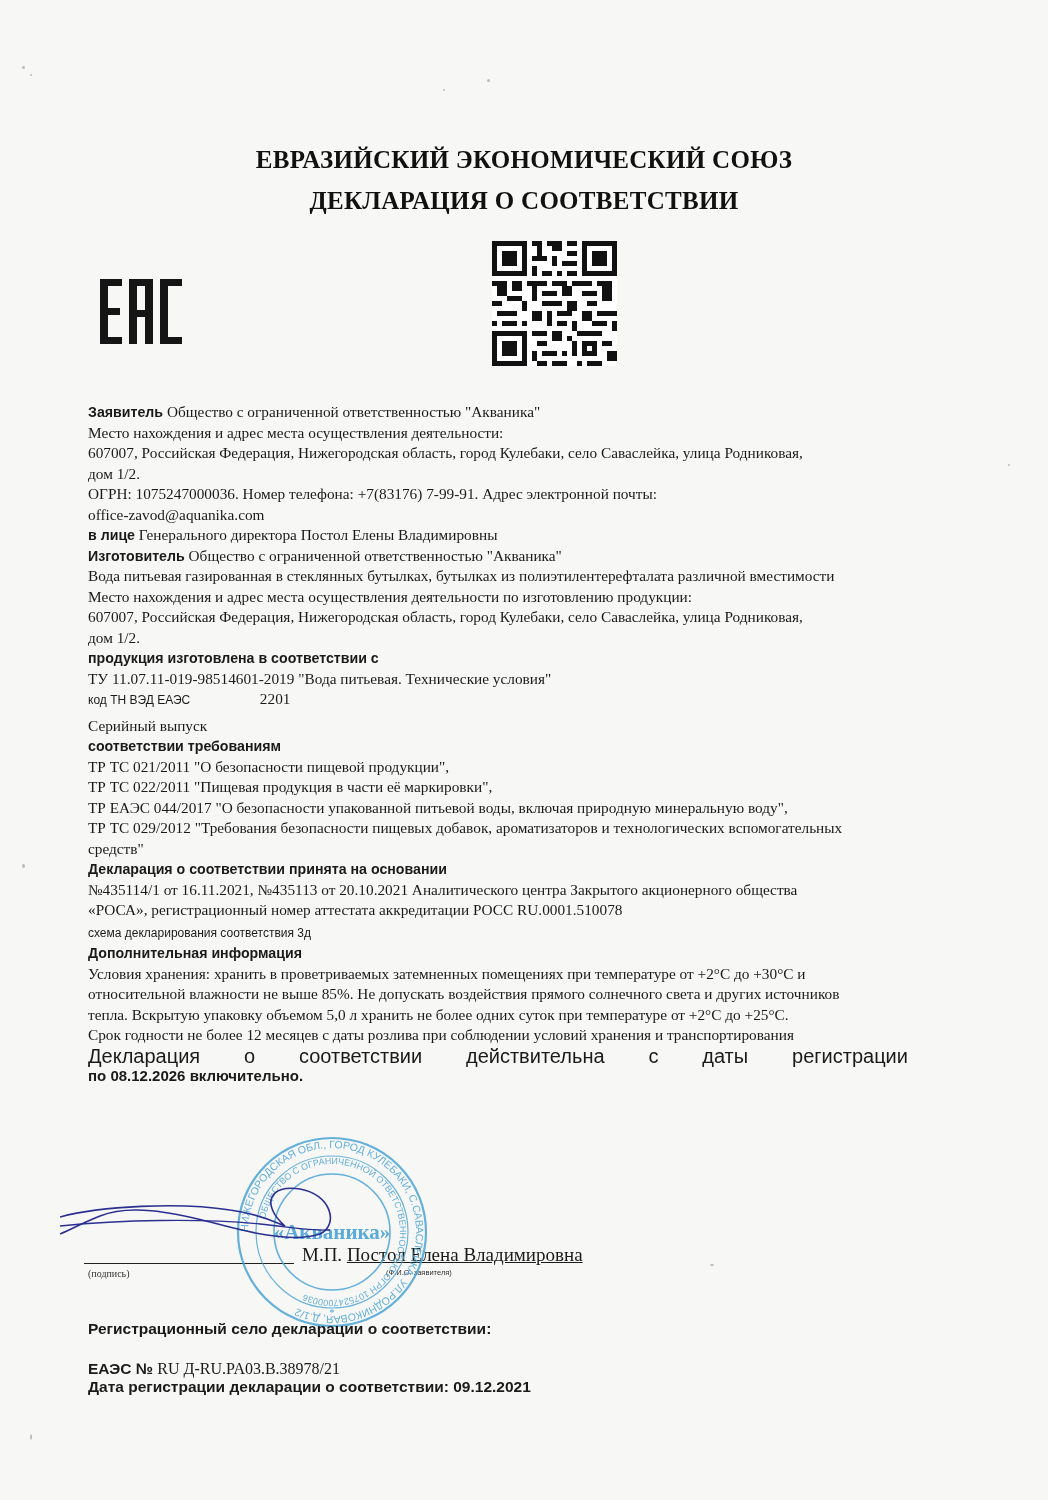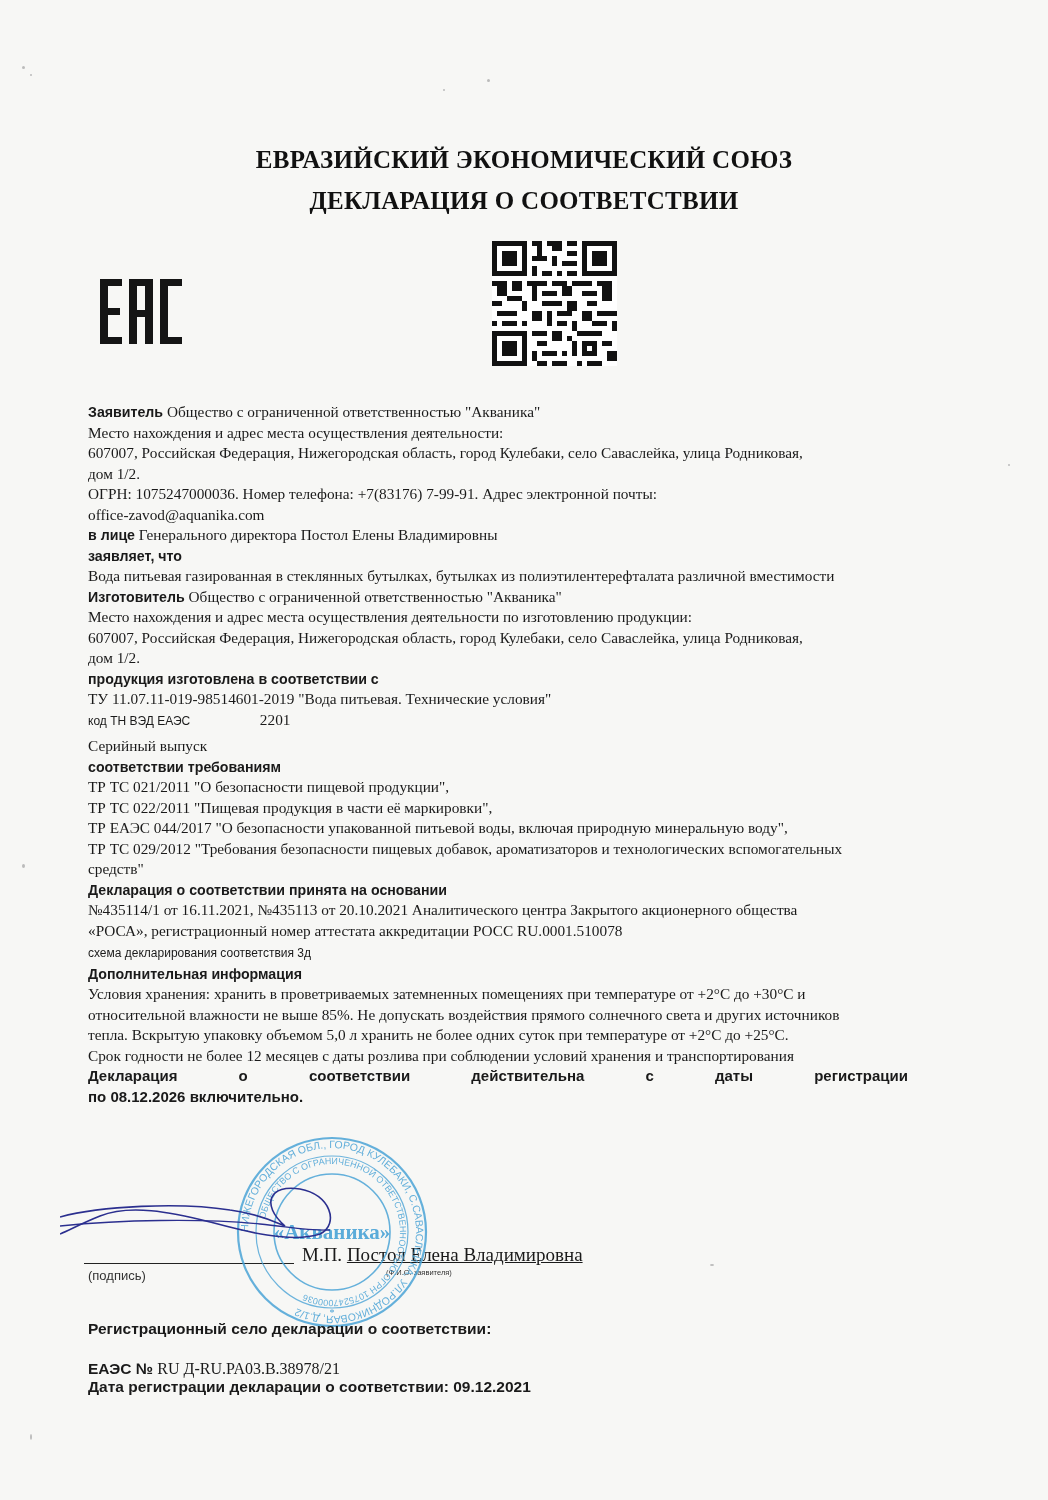--- a/index.html
+++ b/index.html
@@ -29,32 +29,32 @@
     }
     .line { white-space: nowrap; }
     .b {
       font-family: "Liberation Sans", sans-serif; font-weight: bold; font-size: 14.2px;
     }
     .small-b {
       font-family: "Liberation Sans", sans-serif; font-weight: normal; font-size: 12px;
     }
     .justify-row {
       display: flex; justify-content: space-between; width: 820px;
-      font-family: "Liberation Sans", sans-serif; font-weight: bold; font-size: 15px;
+      font-family: "Liberation Sans", sans-serif; font-weight: normal; font-size: 20px;
     }
     .sig-area { position: absolute; left: 60px; top: 1090px; width: 600px; height: 180px; }
     .stamp {
       position: absolute; left: 232px; top: 1092px; width: 200px; height: 192px;
     }
     .sig-line {
       position: absolute; left: 84px; top: 1219px; width: 210px; height: 1px; background: #222;
     }
     .sig-caption {
       position: absolute; left: 88px; top: 1224px;
-      font-family: Liberation Sans, sans-serif; font-size: 13px; color: #333;
+      font-family: Liberation Serif, serif; font-size: 10px; color: #333;
     }
     .mp-text {
       position: absolute; left: 302px; top: 1200px; font-size: 19px;
     }
     .mp-text .name { text-decoration: underline; }
     .fio-caption {
       position: absolute; left: 345px; top: 1224px;
       font-family: "Liberation Sans", sans-serif; font-size: 7.5px; color: #333; padding-left: 41px;
     }
     .reg-block {
@@ -186,27 +186,26 @@
     <div class="line">Место нахождения и адрес места осуществления деятельности:</div>
     <div class="line">607007,  Российская Федерация, Нижегородская область, город  Кулебаки,  село Саваслейка,   улица Родниковая,</div>
     <div class="line">дом 1/2.</div>
     <div class="line">ОГРН: 1075247000036.   Номер телефона: +7(83176) 7-99-91. Адрес электронной почты:</div>
     <div class="line">office-zavod@aquanika.com</div>
     <div class="line">
       <span class="b">в лице</span>
       <span>Генерального директора Постол Елены Владимировны</span>
     </div>
 
-    <div class="line b">заявляет, что</div>
-    <div class="line">Вода питьевая газированная в стеклянных бутылках, бутылках из полиэтилентерефталата различной вместимости</div>
-
     <div class="line">
       <span class="b">Изготовитель</span>
       <span>Общество с ограниченной ответственностью "Акваника"</span>
     </div>
+
+    <div class="line">Вода питьевая газированная в стеклянных бутылках, бутылках из полиэтилентерефталата различной вместимости</div>
     <div class="line">Место нахождения и адрес места осуществления деятельности по изготовлению продукции:</div>
     <div class="line">607007,  Российская Федерация, Нижегородская область, город  Кулебаки,  село Саваслейка,   улица Родниковая,</div>
     <div class="line">дом 1/2.</div>
 
     <div class="line b">продукция изготовлена в соответствии с</div>
     <div class="line">ТУ 11.07.11-019-98514601-2019 "Вода питьевая. Технические условия"</div>
     <div class="line">
       <span class="small-b" style="display:inline-block;width:168px">код ТН ВЭД ЕАЭС</span>
       <span>2201</span>
     </div>

